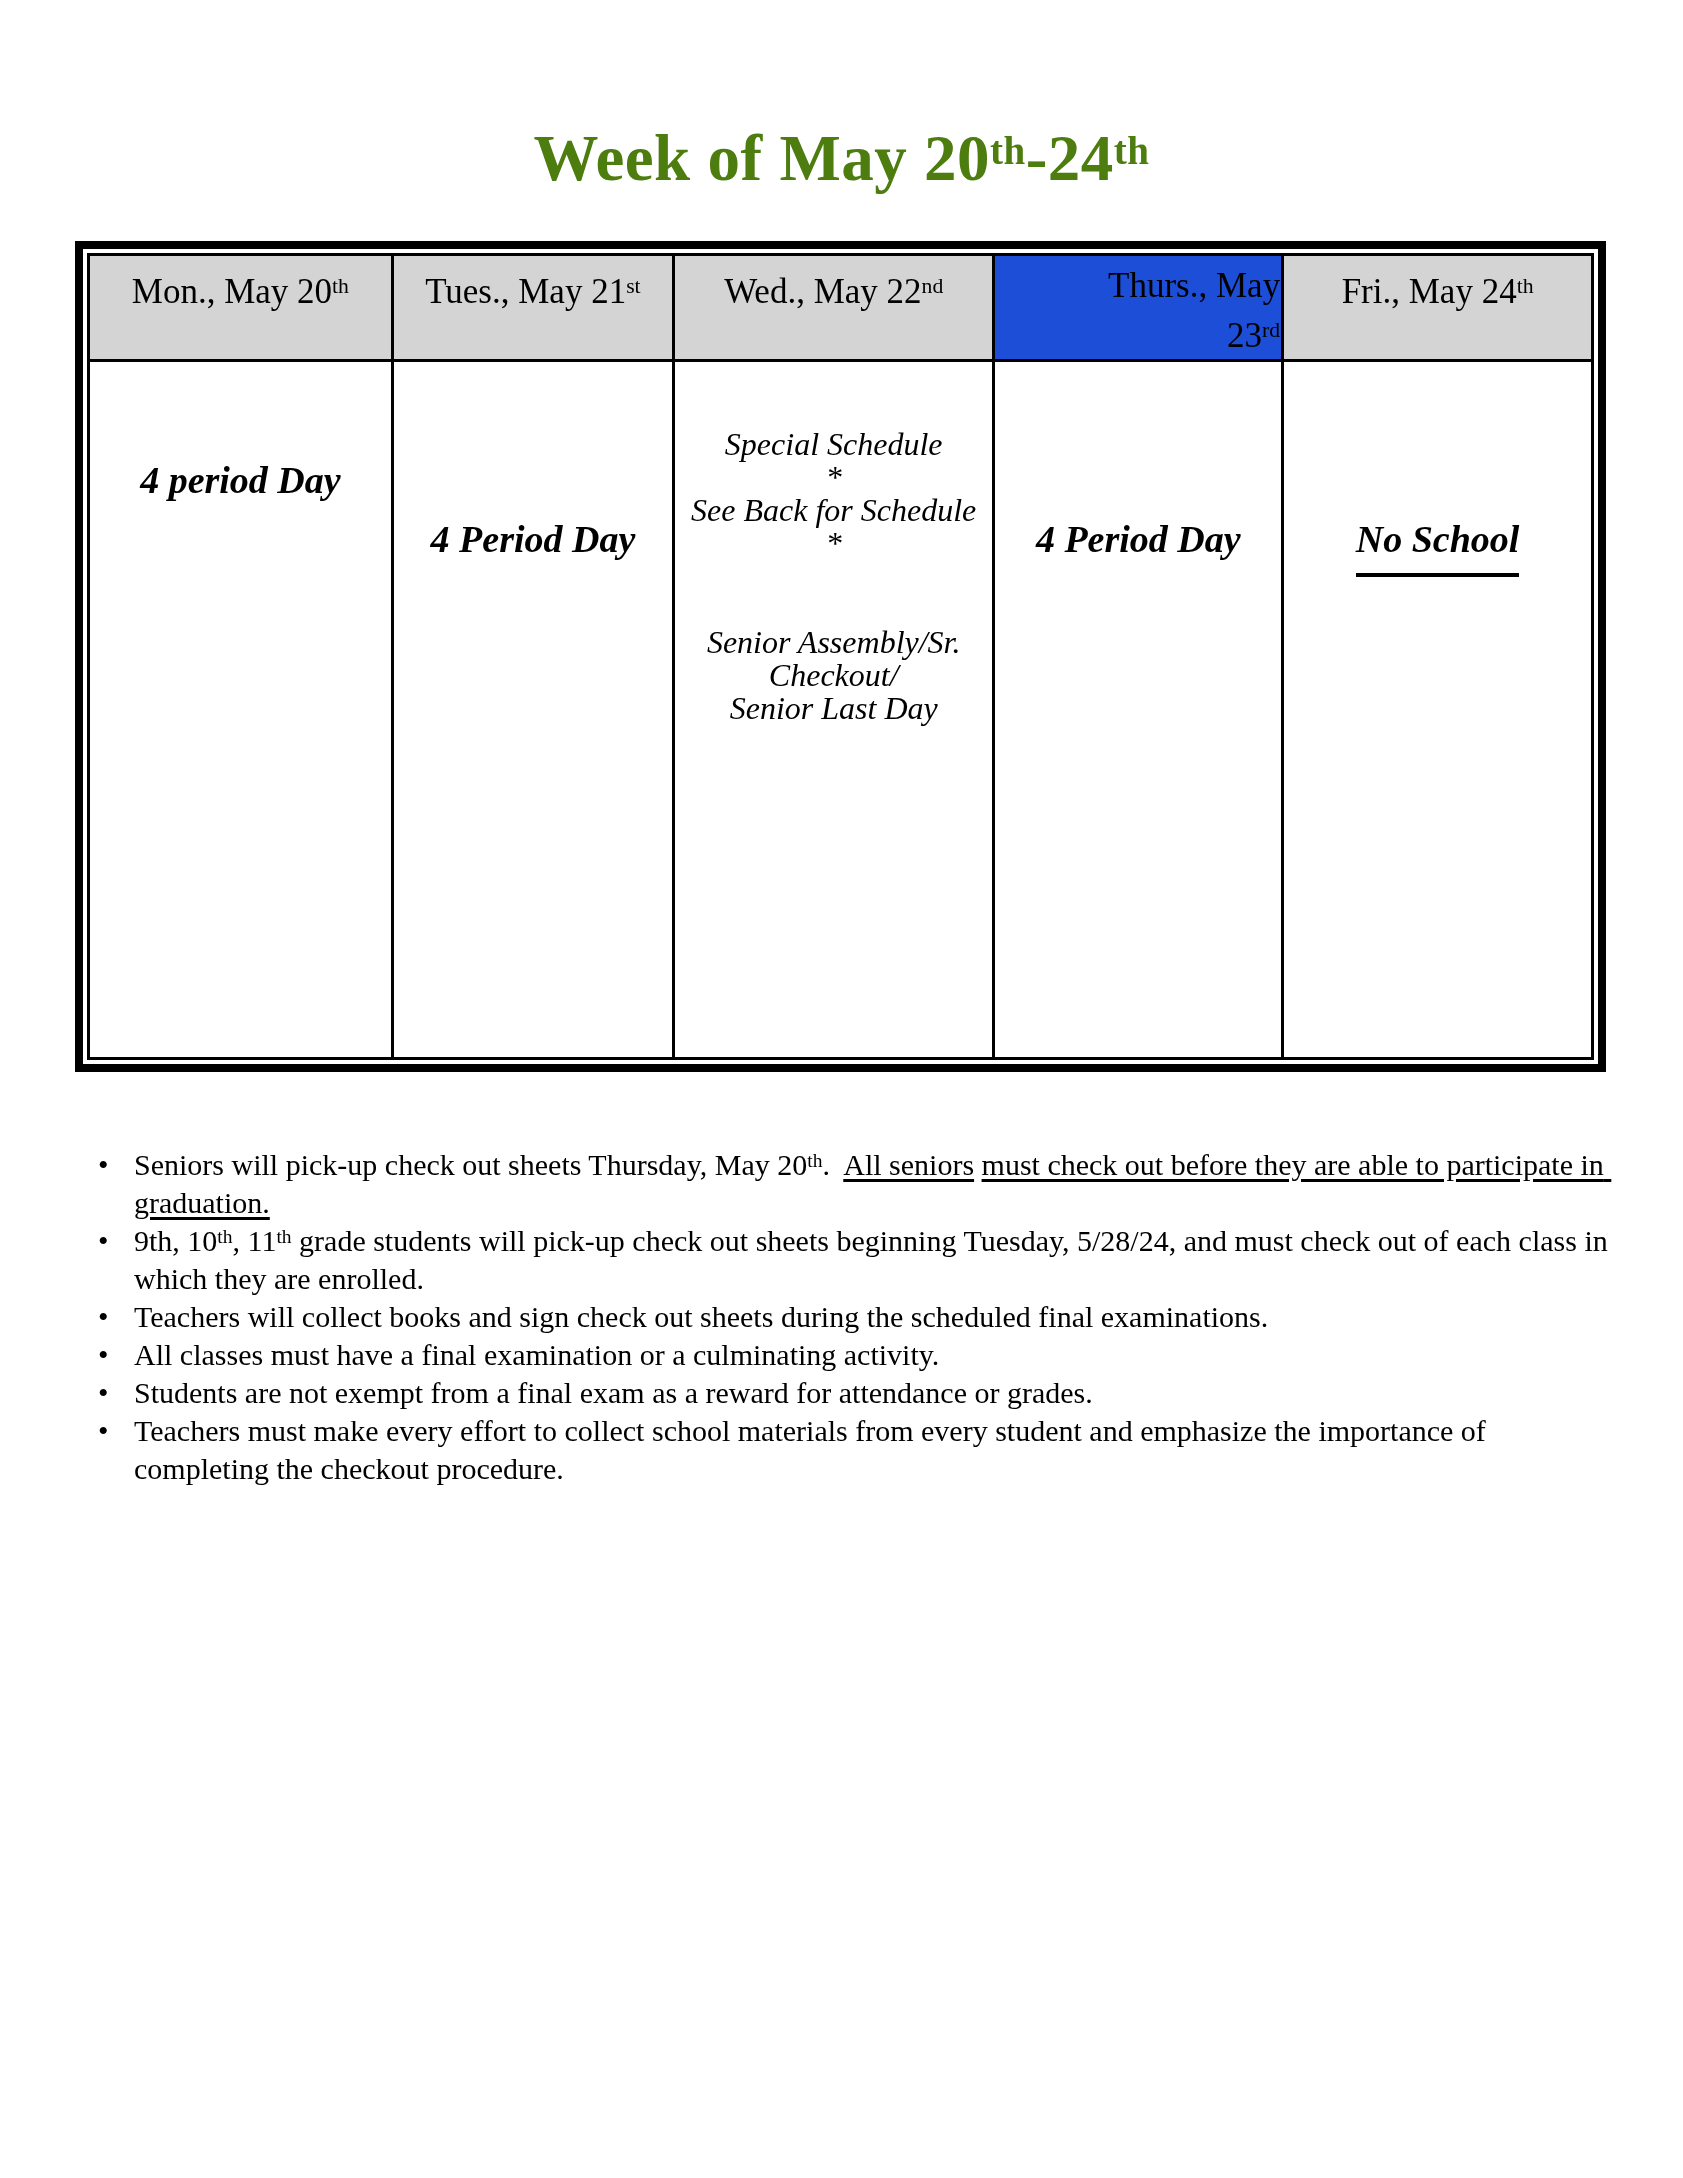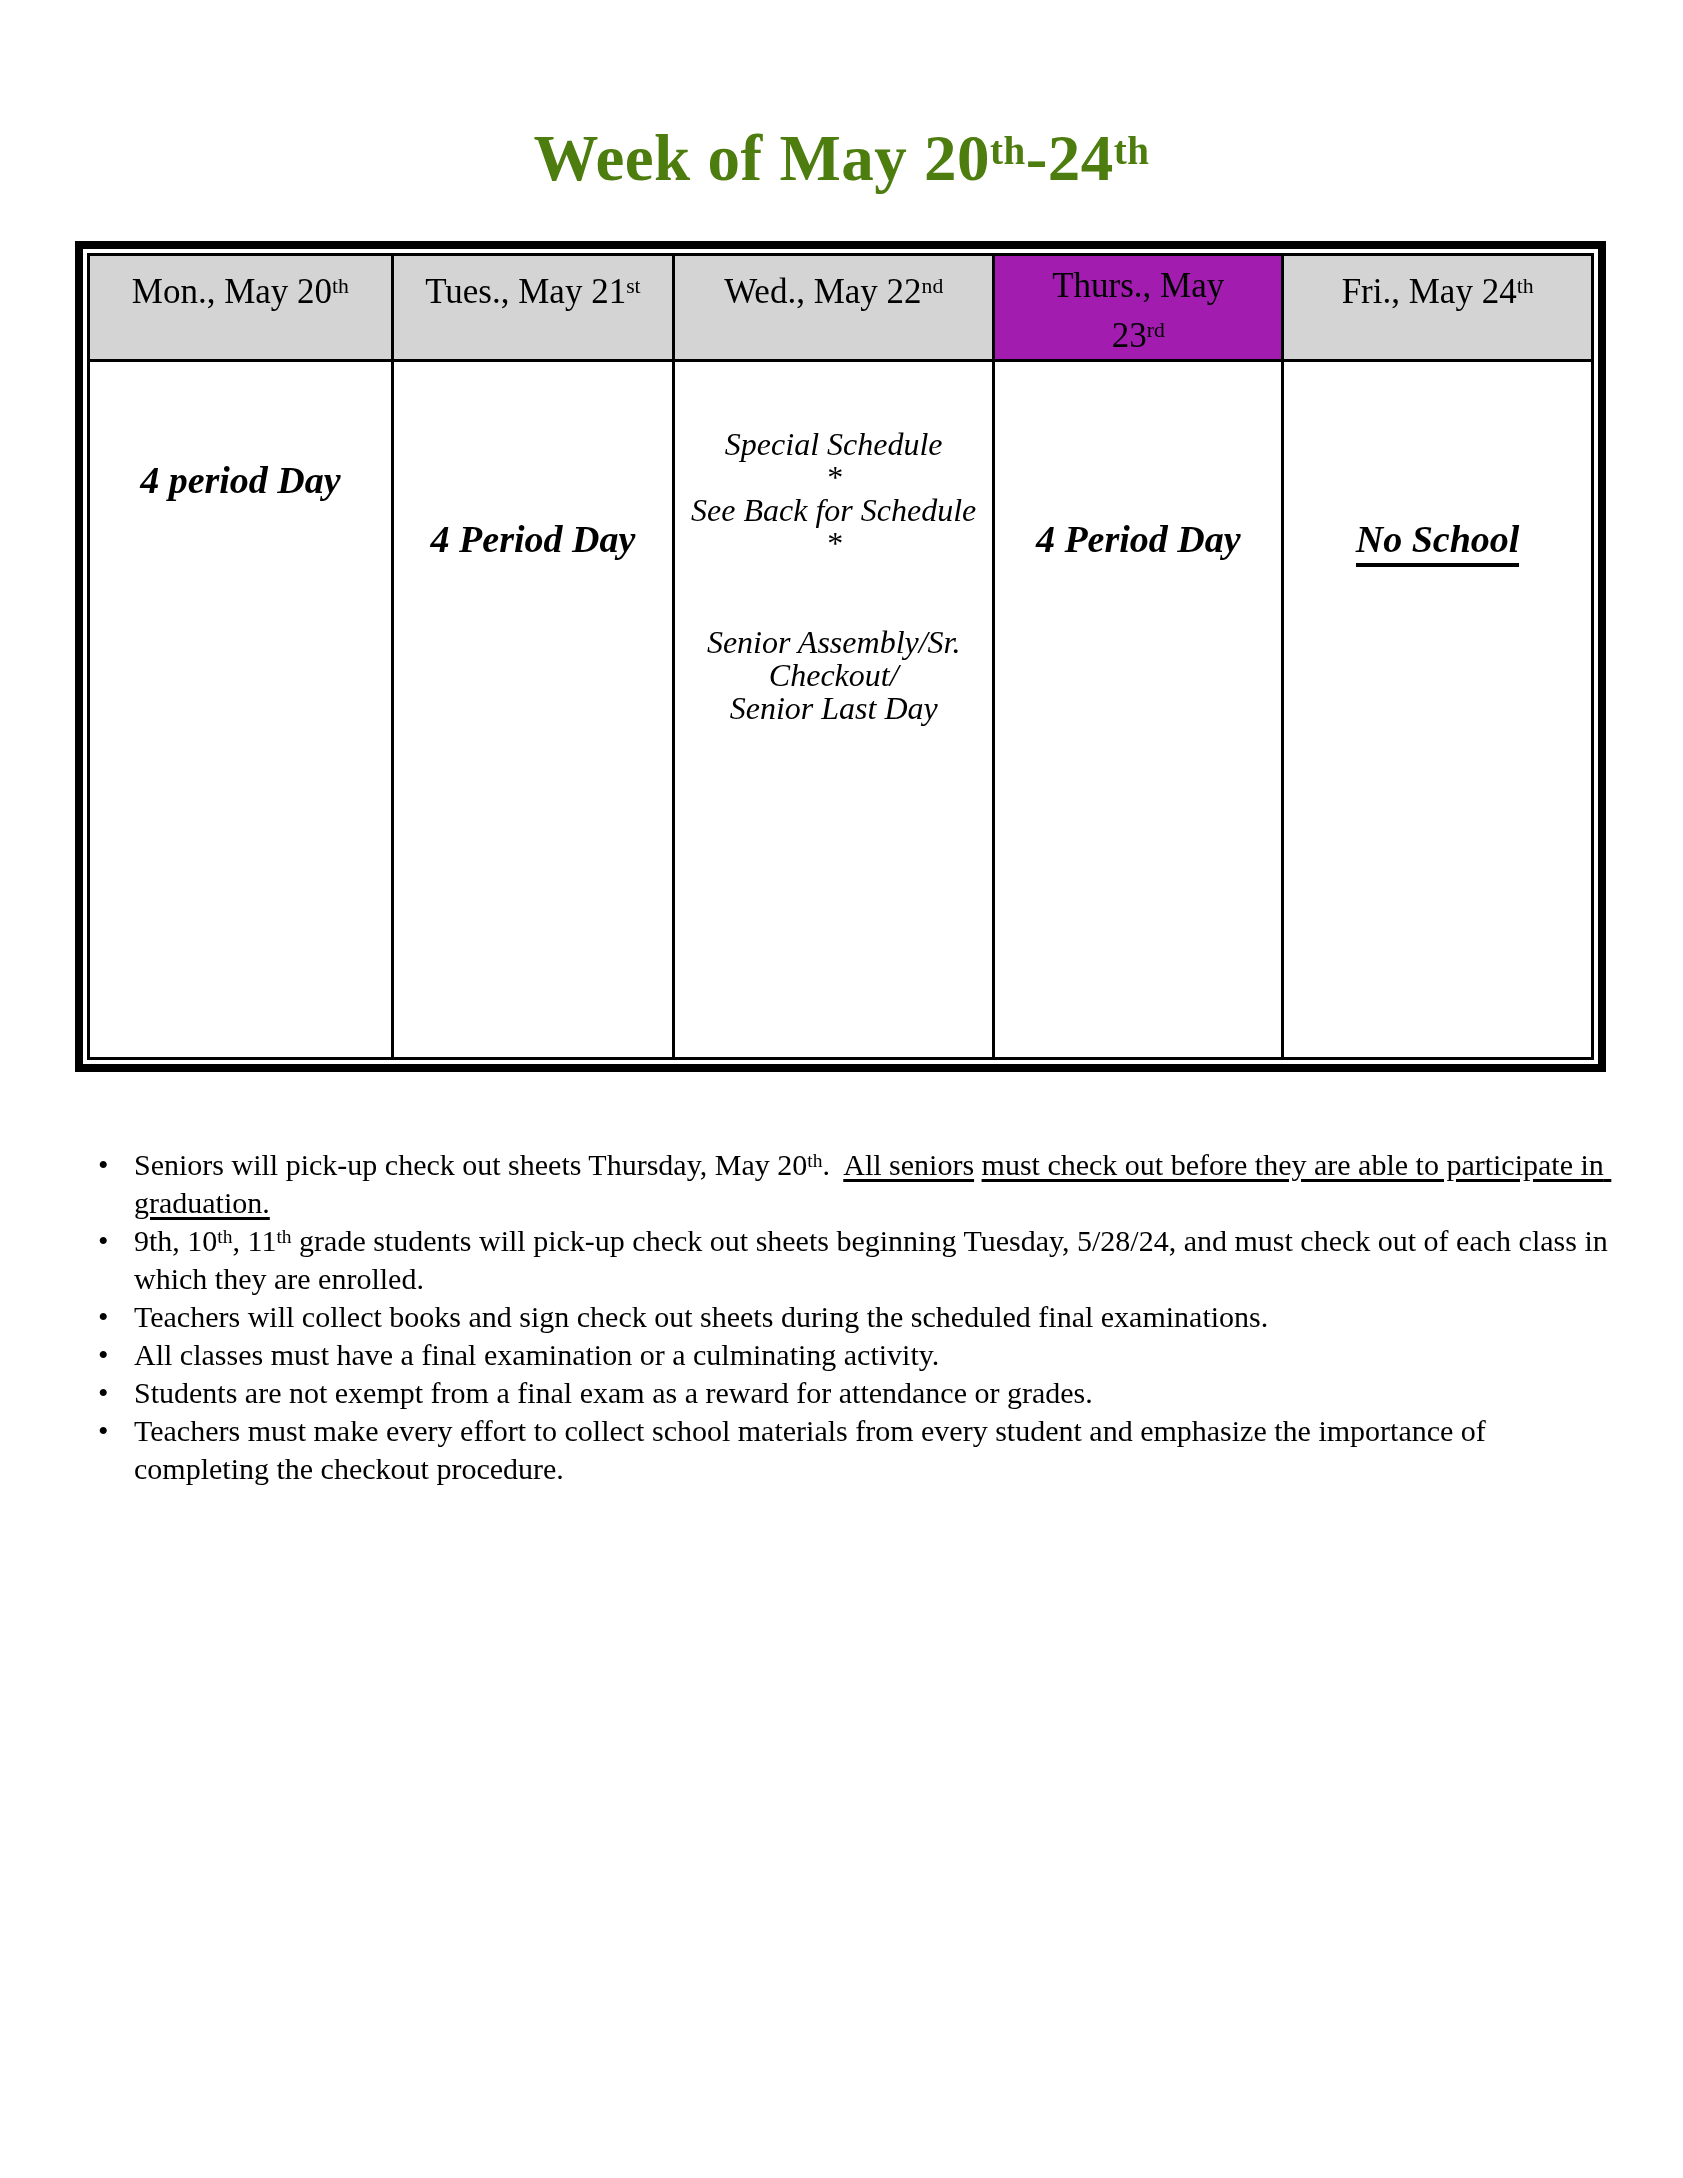--- a/index.html
+++ b/index.html
@@ -38,21 +38,21 @@
   .tbl thead th sup { font-size: 0.62em; vertical-align: 0.45em; }
   .tbl tbody td { vertical-align: top; text-align: center; background: #fff; font-style: italic; }
 
   .bold-label { font-weight: bold; font-size: 38px; line-height: 38px; }
   .pad-mon { padding-top: 98px; }
   .pad-mid { padding-top: 157px; }
   .wed-lines { padding-top: 65px; font-size: 32px; }
   .wed-line { min-height: 33px; line-height: 33px; }
   .noschool {
     display: inline-block; border-bottom: 4px solid #000;
-    padding-bottom: 3px; line-height: 1.05;
+    padding-bottom: 13px; line-height: 1.05;
   }
 
   
   .notes {
     position: absolute; left: 91px; top: 1146px; width: 1537px;
     font-size: 30px; line-height: 38px;
   }
   .note-item { display: flex; align-items: flex-start; }
   .note-bullet { flex: 0 0 43px; width: 43px; padding-left: 7px; box-sizing: border-box; }
   .note-text { flex: 1; white-space: pre-wrap; }
@@ -71,21 +71,21 @@
         <col style="width:18.7%">
         <col style="width:21.3%">
         <col style="width:19.2%">
         <col style="width:20.6%">
     </colgroup>
     <thead>
       <tr>
         <th class="hd" style="background: rgb(212, 212, 212);"><span>Mon., May 20</span><sup>th</sup></th>
         <th class="hd" style="background: rgb(212, 212, 212);"><span>Tues., May 21</span><sup>st</sup></th>
         <th class="hd" style="background: rgb(212, 212, 212);"><span>Wed., May 22</span><sup>nd</sup></th>
-        <th class="hd" style="background: #a21caf;"><span>Thurs., May</span><br><span>23</span><sup>rd</sup></th>
+        <th class="hd" style="background: #1d4ed8; text-align: right;"><span>Thurs., May</span><br><span>23</span><sup>rd</sup></th>
         <th class="hd" style="background: rgb(212, 212, 212);"><span>Fri., May 24</span><sup>th</sup></th>
       </tr>
     </thead>
     <tbody>
       <tr>
         <td>
           <div class="bold-label pad-mon">4 period Day</div>
         </td>
         <td>
           <div class="bold-label pad-mid">4 Period Day</div>

